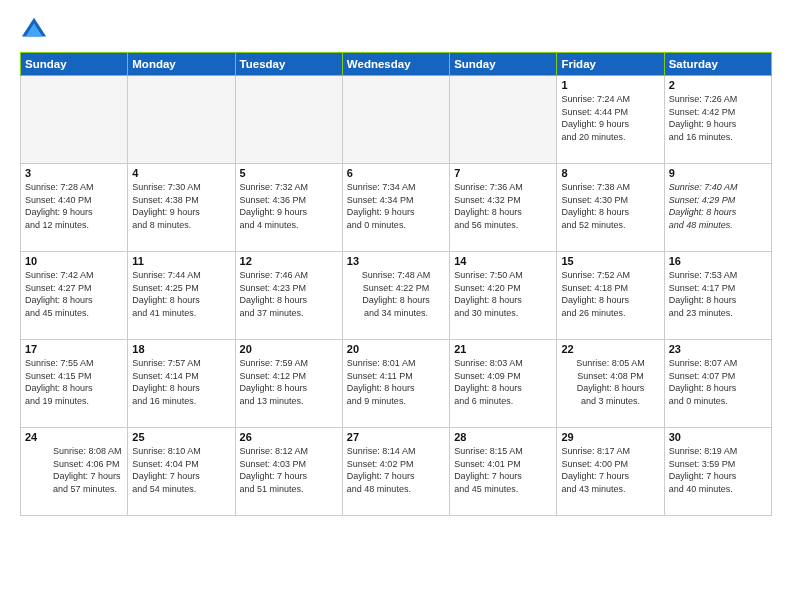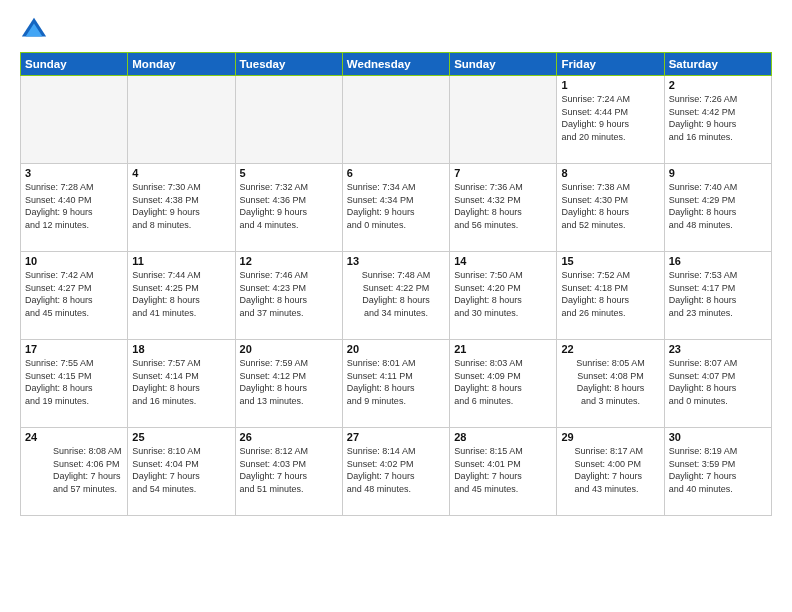--- a/index.html
+++ b/index.html
@@ -183,21 +183,21 @@
           </td>
           <td>
             <div class="day-num">8</div>
             <div class="day-info" style="white-space: pre-line;">Sunrise: 7:38 AM
 Sunset: 4:30 PM
 Daylight: 8 hours
 and 52 minutes.</div>
           </td>
           <td>
             <div class="day-num">9</div>
-            <div class="day-info" style="white-space: pre-line;">Sunrise: 7:40 AM
+            <div class="day-info" style="white-space: pre-line; font-style: italic;">Sunrise: 7:40 AM
 Sunset: 4:29 PM
 Daylight: 8 hours
 and 48 minutes.</div>
           </td>
         </tr>
         <tr class="week-row">
           <td>
             <div class="day-num">10</div>
             <div class="day-info" style="white-space: pre-line;">Sunrise: 7:42 AM
 Sunset: 4:27 PM
@@ -329,21 +329,21 @@
           </td>
           <td>
             <div class="day-num">28</div>
             <div class="day-info" style="white-space: pre-line;">Sunrise: 8:15 AM
 Sunset: 4:01 PM
 Daylight: 7 hours
 and 45 minutes.</div>
           </td>
           <td>
             <div class="day-num">29</div>
-            <div class="day-info" style="white-space: pre-line; margin-left: 13px;">Sunrise: 8:17 AM
+            <div class="day-info" style="white-space: pre-line;">Sunrise: 8:17 AM
 Sunset: 4:00 PM
 Daylight: 7 hours
 and 43 minutes.</div>
           </td>
           <td>
             <div class="day-num">30</div>
             <div class="day-info" style="white-space: pre-line;">Sunrise: 8:19 AM
 Sunset: 3:59 PM
 Daylight: 7 hours
 and 40 minutes.</div>

